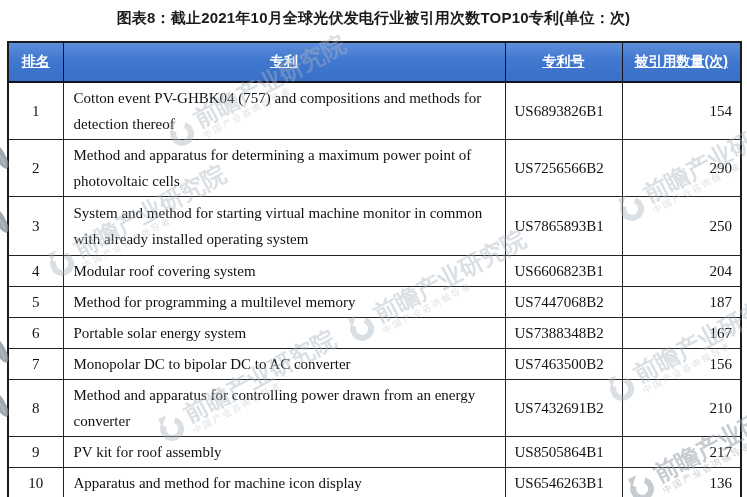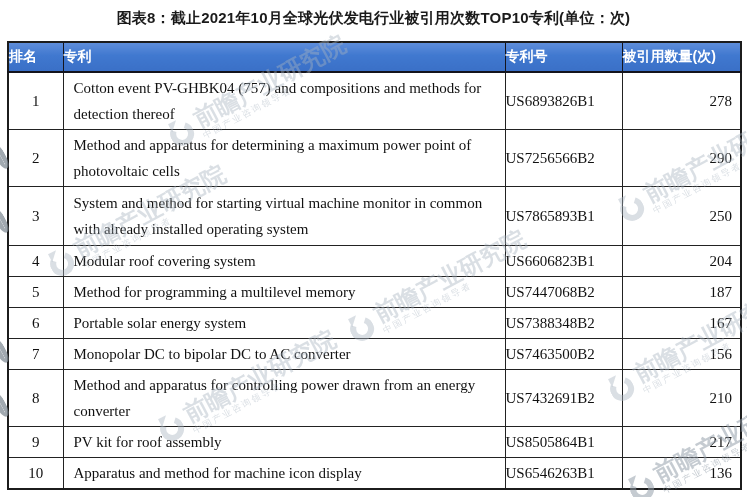--- a/index.html
+++ b/index.html
@@ -25,28 +25,29 @@
     table-layout: fixed;
     width: 733px;
     margin: 13px 7px 0 7px;
     border: 2px solid #1c1c1c;
   }
   table.patents th, table.patents td {
     border: 1.5px solid #222222;
     vertical-align: middle;
   }
   table.patents thead th {
-    height: 30px;
+    height: 40px;
     background: linear-gradient(180deg, #5e8dda 0%, #4078cf 45%, #3a70c7 100%);
     color: #ffffff;
     font-size: 14px;
     font-weight: bold;
-    text-align: left;
+    text-align: center;
     border-color: #14141c;
     border-bottom-width: 2px;
+    text-decoration: underline;
   }
   .col-rank   { width: 55px; }
   .col-patent { width: 442px; margin-left: 8px; }
   .col-no     { width: 117px; }
   .col-count  { width: 119px; }
   td.rank {
     text-align: center;
     font-family: "Liberation Serif", serif;
     font-size: 15px;
     color: #111;
@@ -55,20 +56,21 @@
     font-family: "Liberation Serif", serif;
     font-size: 15px;
     color: #111;
     padding: 2px 10px;
     line-height: 26px;
   }
   td.patent-no {
     font-family: "Liberation Serif", serif;
     font-size: 15px;
     color: #111;
+    padding-left: 9px;
     text-align: left;
   }
   td.citations {
     font-family: "Liberation Serif", serif;
     font-size: 15px;
     color: #111;
     padding-right: 8px;
     text-align: right;
   }
   
@@ -131,21 +133,21 @@
         <th class="col-patent">专利</th>
         <th class="col-no">专利号</th>
         <th class="col-count">被引用数量(次)</th>
       </tr>
     </thead>
     <tbody id="tbody">
         <tr style="height: 53px;">
           <td class="rank">1</td>
           <td class="patent">Cotton event PV-GHBK04 (757) and compositions and methods for detection thereof</td>
           <td class="patent-no">US6893826B1</td>
-          <td class="citations">278</td>
+          <td class="citations">154</td>
         </tr>
         <tr style="height: 54px;">
           <td class="rank">2</td>
           <td class="patent">Method and apparatus for determining a maximum power point of photovoltaic cells</td>
           <td class="patent-no">US7256566B2</td>
           <td class="citations">290</td>
         </tr>
         <tr style="height: 59px;">
           <td class="rank">3</td>
           <td class="patent">System and method for starting virtual machine monitor in common with already installed operating system</td>

